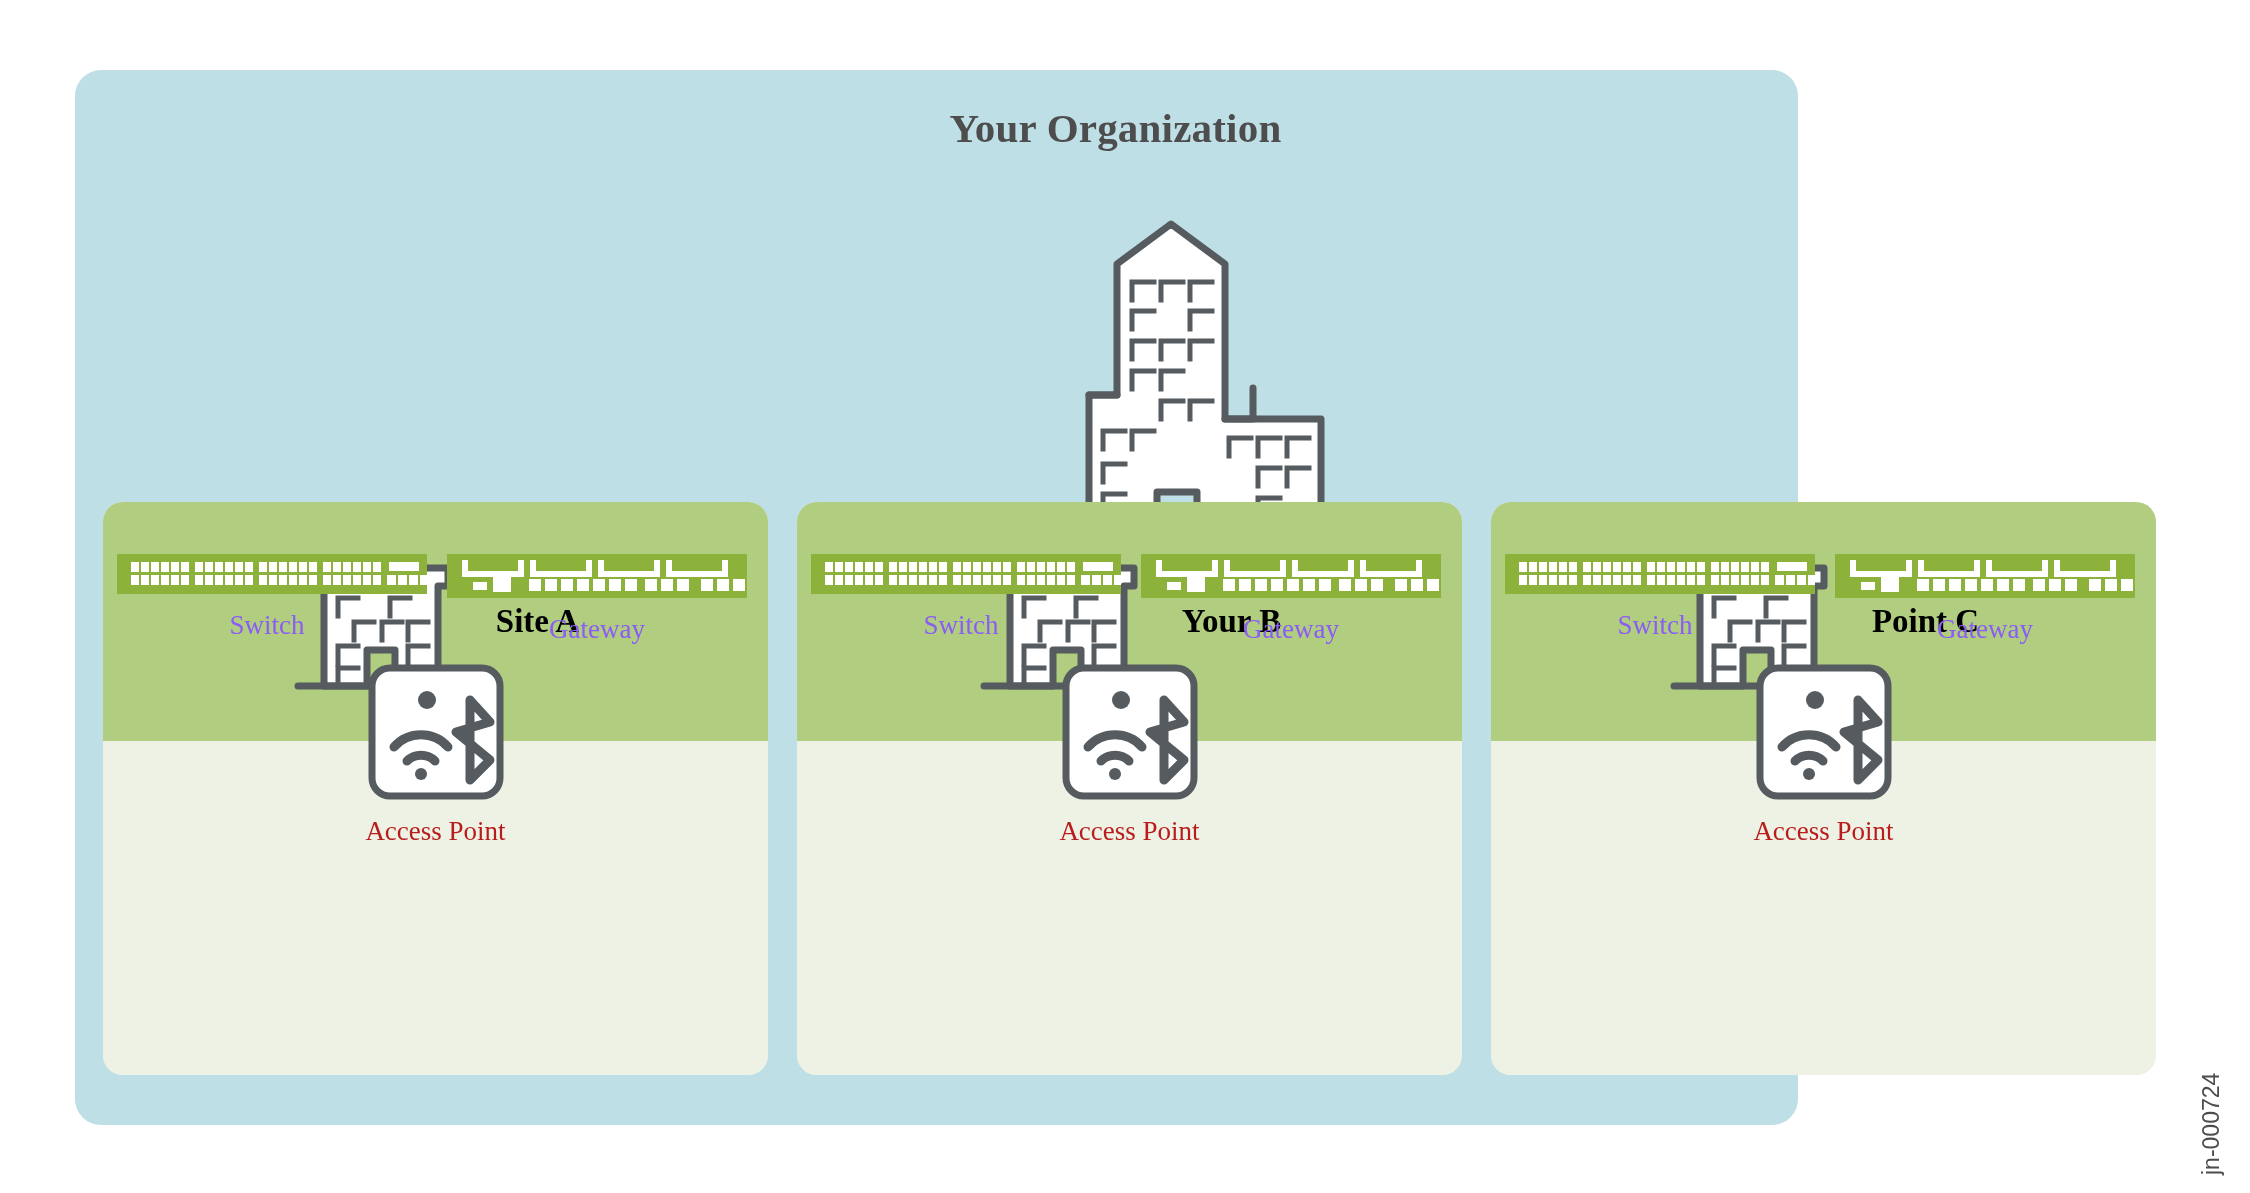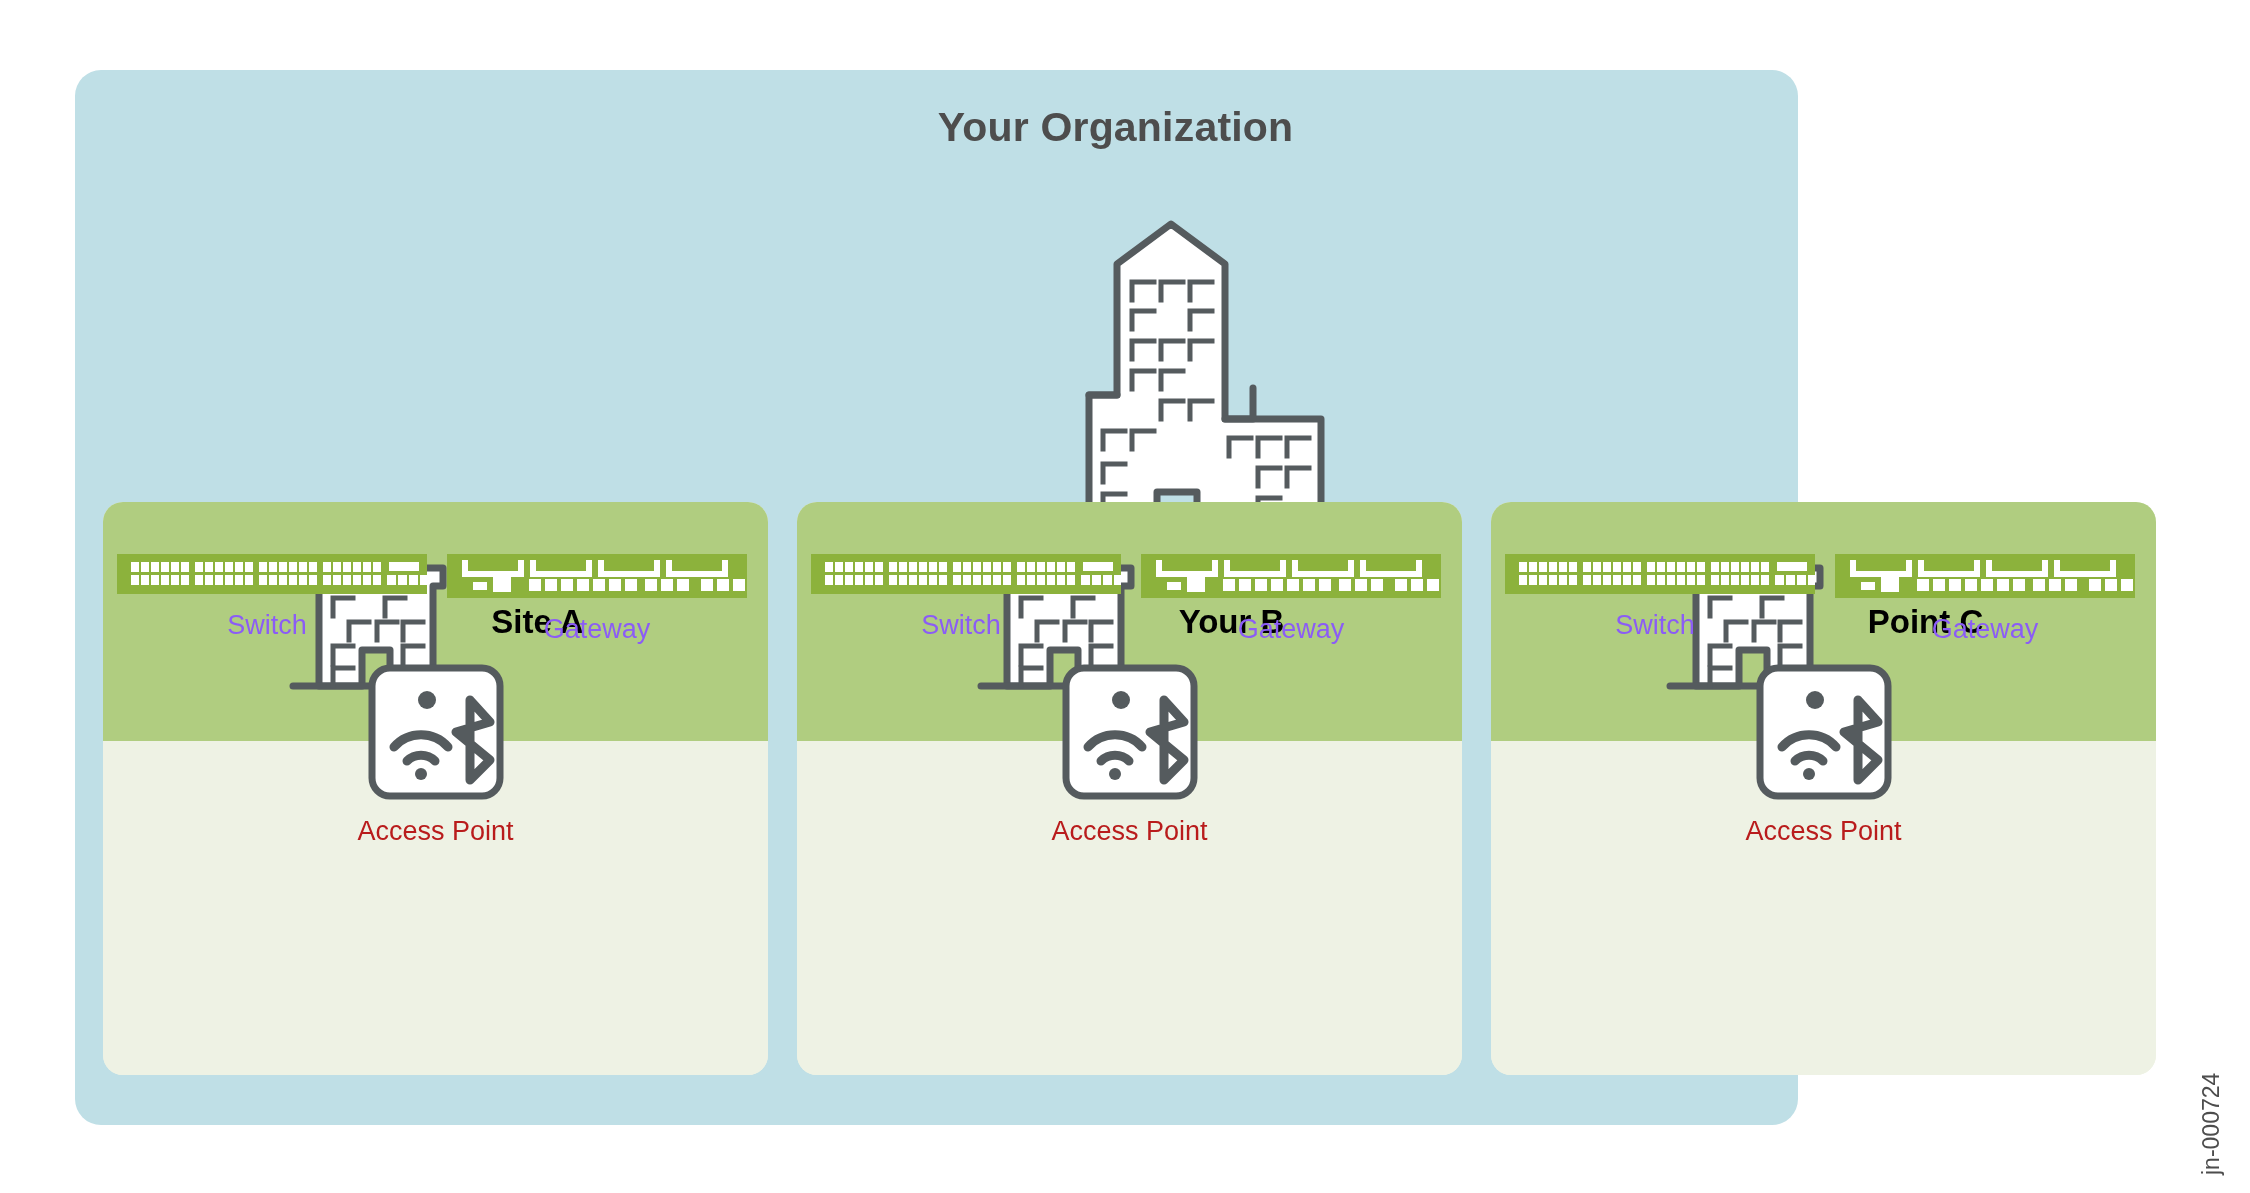--- a/index.html
+++ b/index.html
@@ -21,20 +21,21 @@
 
   
   #org-panel {
     position: absolute;
     left: 75px;
     top: 70px;
     width: 1723px;
     height: 1055px;
     background: #bfdfe6;
     border-radius: 26px;
+    font-family: Liberation Serif, serif;
   }
 
   #org-title {
     position: absolute;
     left: 0;
     top: 34px;
     width: 2081px;
     text-align: center;
     font-size: 41px;
     font-weight: bold;

